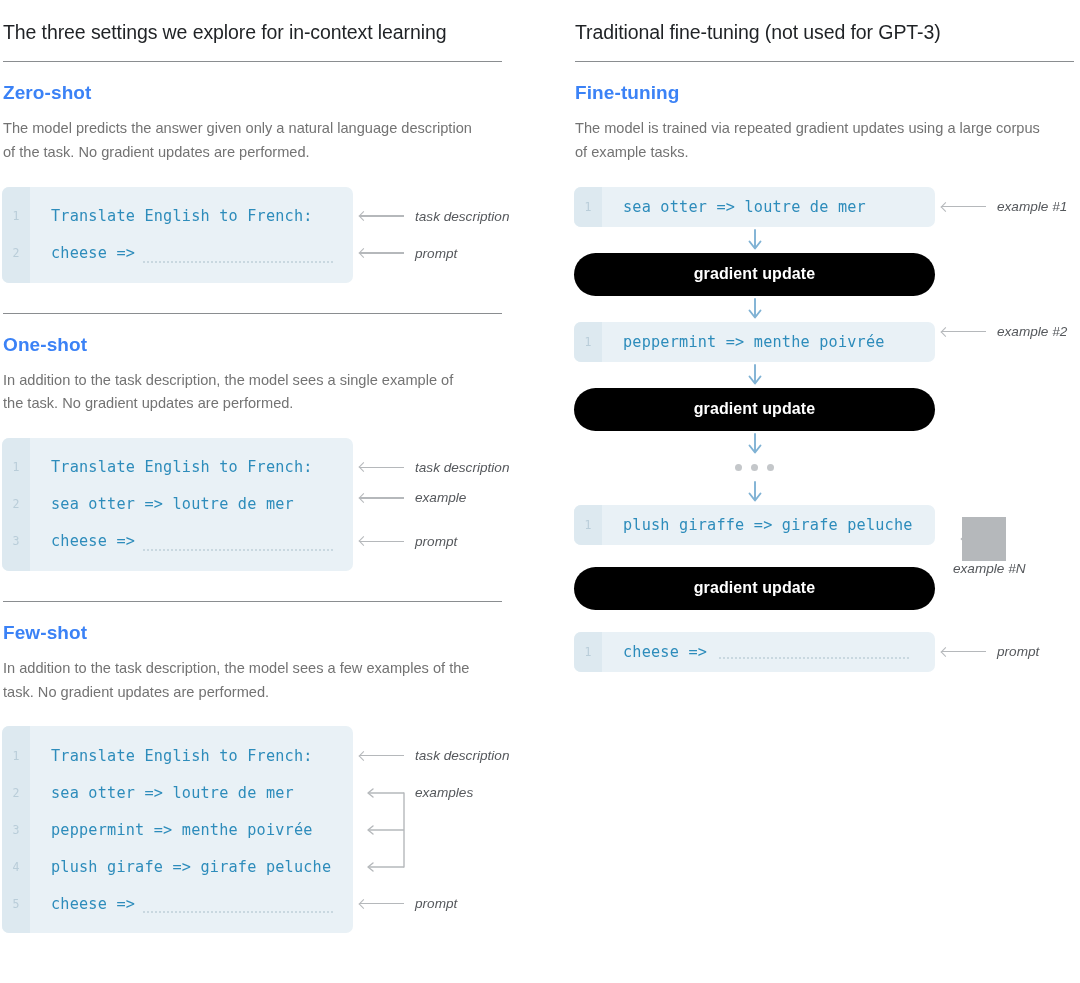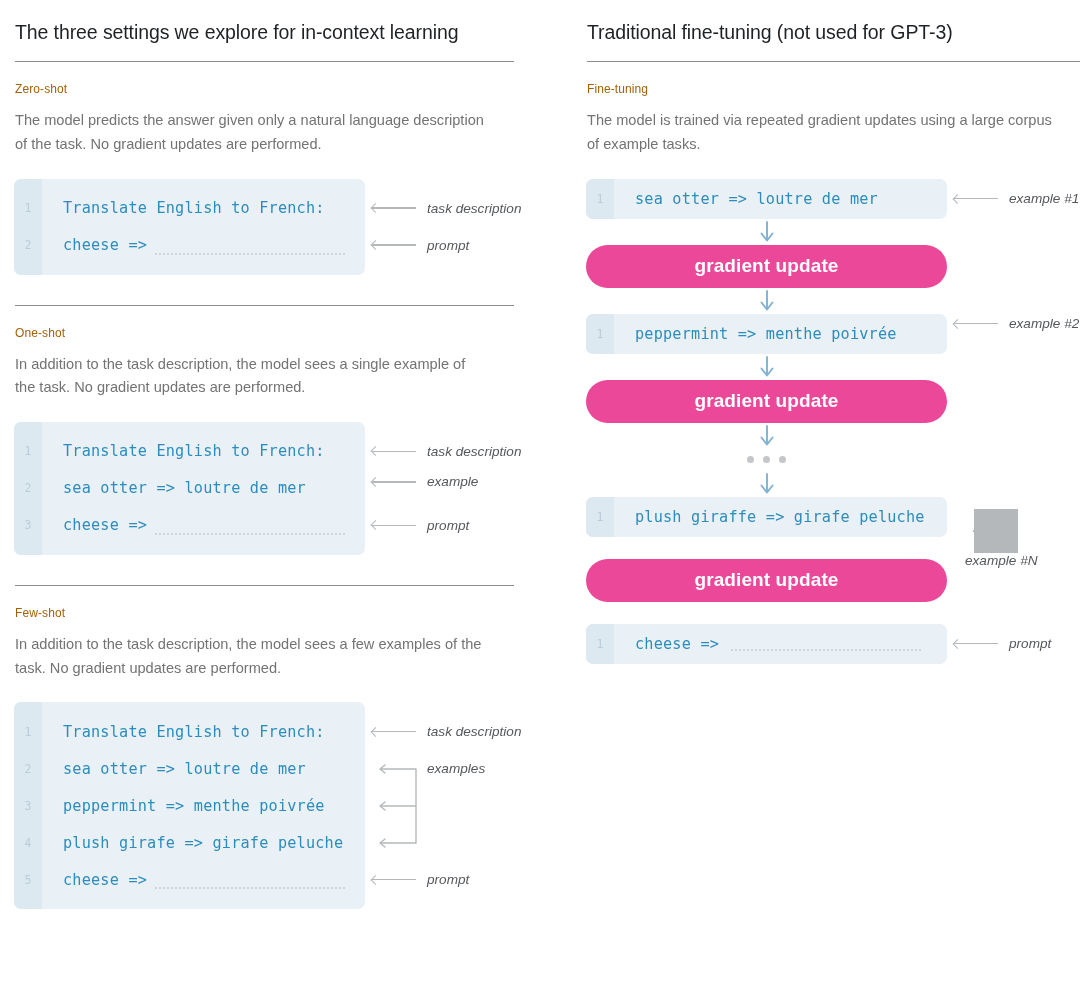--- a/index.html
+++ b/index.html
@@ -10,21 +10,21 @@
     background: #ffffff;
     font-family: "Liberation Sans", sans-serif;
     color: #202124;
     overflow: hidden;
     position: relative;
   }
 
   .figure {
     display: flex;
     width: 1080px;
-    padding: 14px 8px 0 14px;
+    padding: 14px 8px 0 2px;
     gap: 72px;
   }
 
   .column { width: 500px; flex: 0 0 500px; }
 
   
   .col-title {
     font-size: 19.5px;
     font-weight: 400;
     color: #1f2225;
@@ -36,23 +36,23 @@
     border-top: 1.6px solid #8a8d90;
     margin: 17px 0 0 1px;
     width: 499px;
   }
   .section-rule {
     border-top: 1.4px solid #8a8d90;
     margin: 30px 0 0 1px;
     width: 499px;
   }
   .sub-title {
-    font-size: 12px;
-    font-weight: 400;
-    color: #a16207;
+    font-size: 19px;
+    font-weight: 700;
+    color: #3b82f6;
     margin: 20px 0 0 1px;
     letter-spacing: 0.1px;
   }
   .desc {
     font-size: 14.6px;
     font-weight: 400;
     line-height: 1.62;
     color: #737373;
     margin: 13px 0 0 1px;
     max-width: 470px;
@@ -160,23 +160,23 @@
     height: 40px;
     display: flex;
     align-items: center;
     overflow: hidden;
   }
 
   .pill {
     width: 361px;
     height: 43px;
     border-radius: 22px;
-    background: #ec4899;
+    background: #000000;
     color: #ffffff;
-    font-size: 19px;
+    font-size: 16px;
     font-weight: 700;
     display: flex;
     align-items: center;
     justify-content: center;
     letter-spacing: 0.1px;
   }
 
   .down-arrow {
     width: 361px;
     height: 26px;

